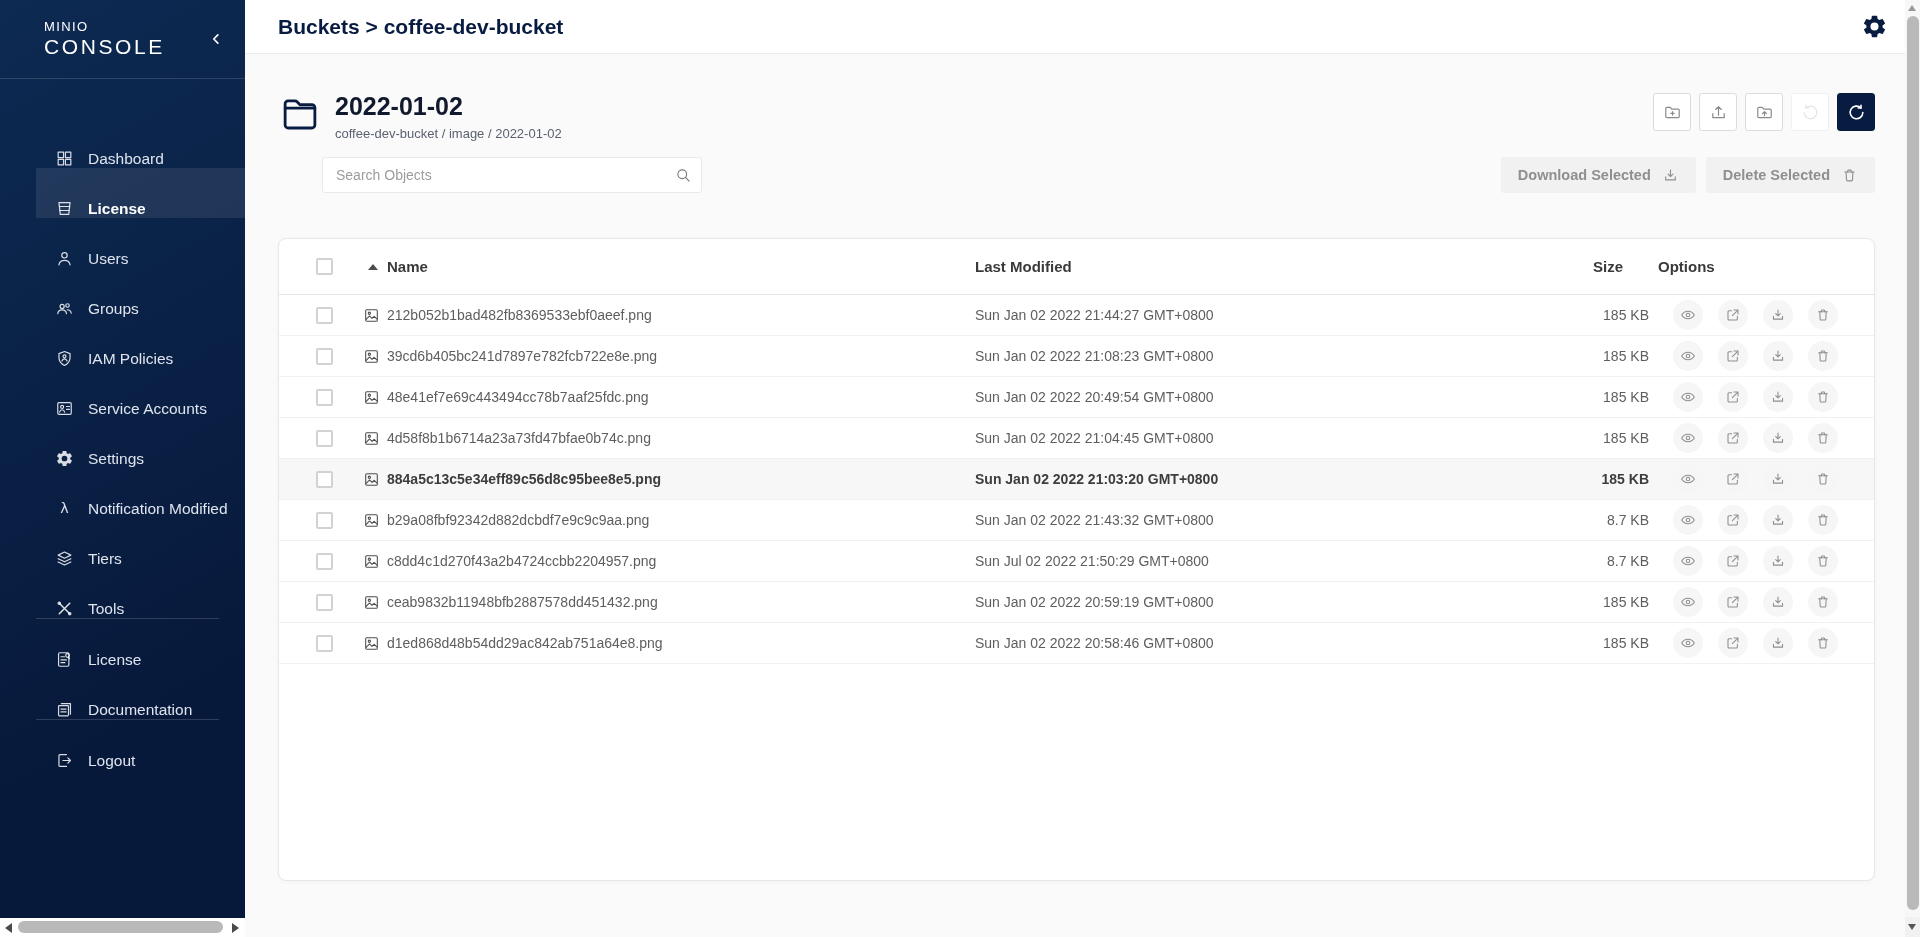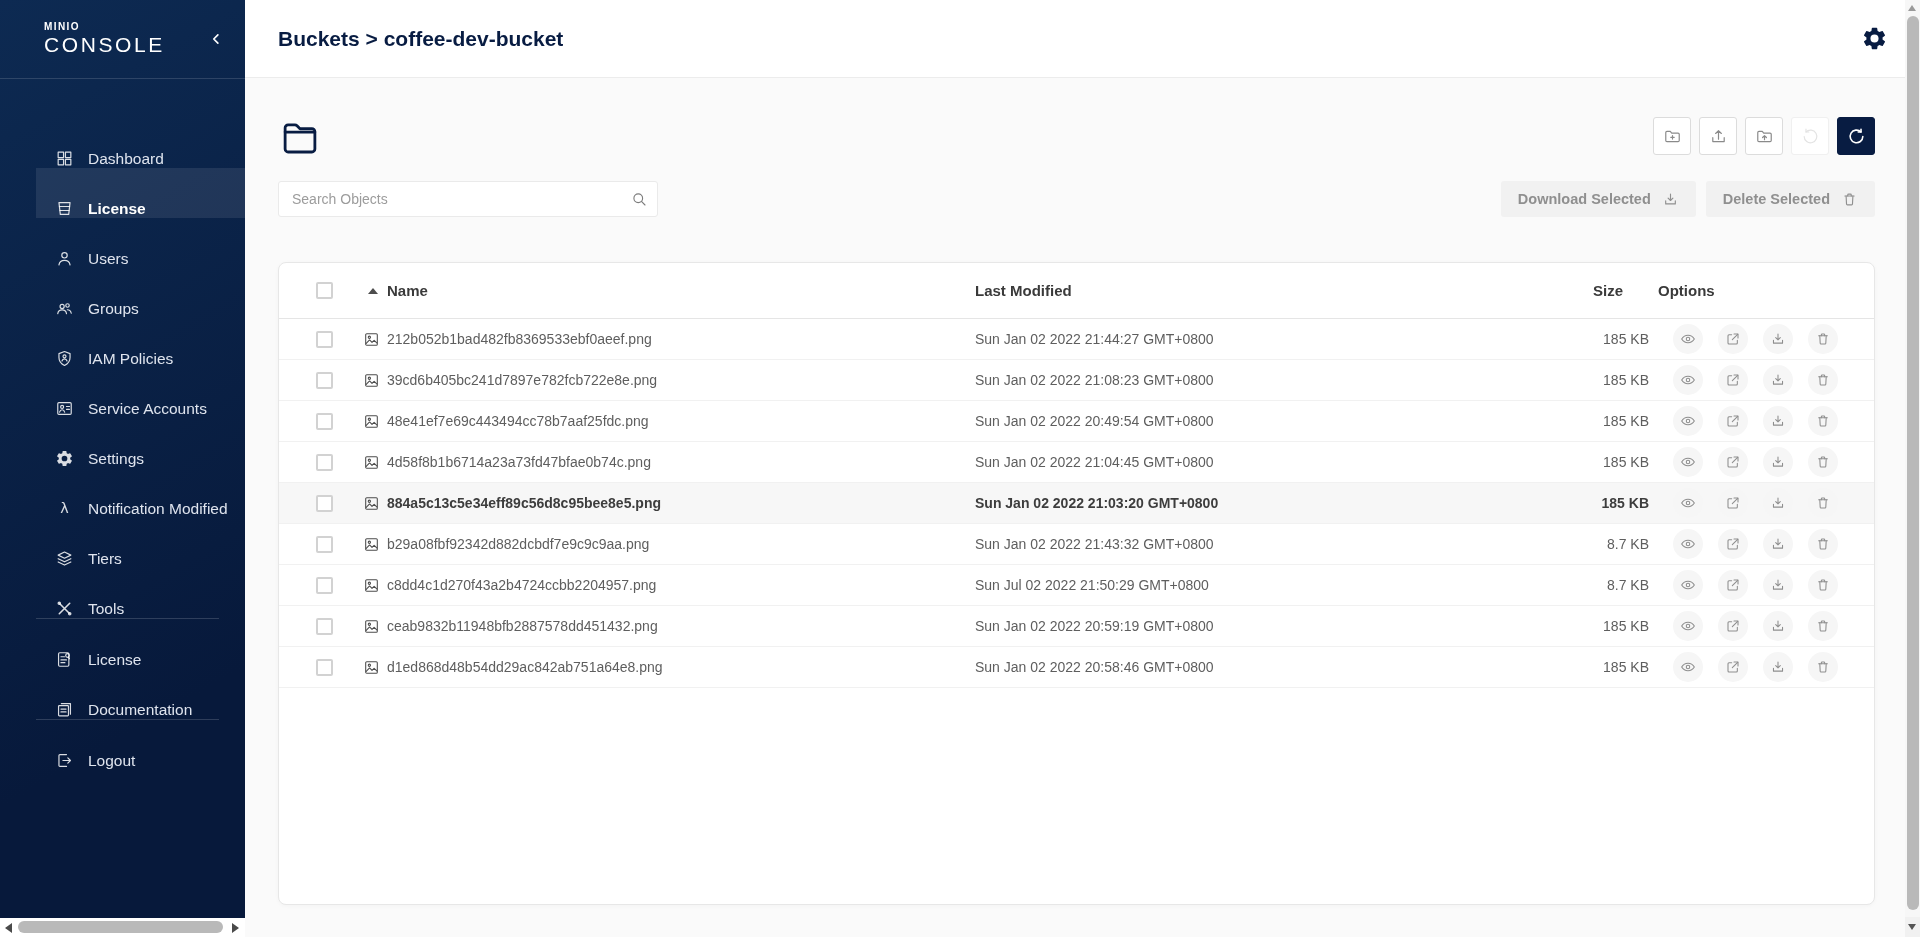--- a/index.html
+++ b/index.html
@@ -5,42 +5,42 @@
   * { margin:0; padding:0; box-sizing:border-box; }
   html,body { width:1920px; height:937px; overflow:hidden; background:#fff;
     font-family:"Liberation Sans", sans-serif; }
   .app { position:relative; width:1920px; height:937px; display:flex; }
 
   
   .sidebar { width:245px; min-width:245px; height:100%; display:flex; flex-direction:column;
     background:linear-gradient(150deg, var(--sidebar-top) 0%, var(--sidebar-bottom) 75%); }
   .logo-row { height:79px; display:flex; align-items:center; justify-content:space-between;
     padding:0 20px 0 44px; border-bottom:1px solid rgba(255,255,255,.14); }
-  .logo-top { color:#fff; font-size:10px; font-weight:700; letter-spacing:1.4px; }
+  .logo-top { color:#fff; font-size:13px; font-weight:400; letter-spacing:1.4px; }
   .logo-main { color:#fff; font-size:21px; font-weight:400; letter-spacing:2.6px; margin-top:1px; }
   .collapse-btn { background:none; border:none; color:#fff; width:18px; height:18px; cursor:pointer; padding:0; }
   .nav { flex:1; padding-top:39px; overflow:hidden; }
   .nav-item { height:50px; margin-left:36px; display:flex; align-items:flex-end; gap:14px;
     padding-left:19px; cursor:pointer; color:rgba(255,255,255,.85); }
   .nav-item.active { background:rgba(255,255,255,.09); }
   .nav-item.active .nav-label { font-weight:700; color:#fff; }
   .nav-icon { width:19px; height:19px; flex:0 0 19px; }
   .nav-label { font-size:15.5px; color:#dfe4ee; white-space:nowrap; }
   .nav-item.active .nav-label { color:#fff; }
   .nav-divider { height:1px; background:rgba(255,255,255,.16); margin:0 26px 0 36px; }
   .sb-hscroll { height:19px; background:#fff; position:relative; }
   .sb-thumb { position:absolute; left:18px; top:3px; width:205px; height:12px;
     background:var(--scrollbar-thumb); border-radius:7px; cursor:pointer; }
   .tri { width:0; height:0; position:absolute; top:5px; cursor:pointer; }
   .tri-left  { left:5px;  border-top:5px solid transparent; border-bottom:5px solid transparent; border-right:7px solid #4a4a4a; }
   .tri-right { right:6px; border-top:5px solid transparent; border-bottom:5px solid transparent; border-left:7px solid #4a4a4a; }
 
   
   .main { flex:1; height:100%; margin-right:15px; display:flex; flex-direction:column; }
-  .topbar { height:78px; background:#fff; display:flex; align-items:center;
+  .topbar { height:54px; background:#fff; display:flex; align-items:center;
     padding:0 10px 0 33px; border-bottom:1px solid #ececec; }
   .breadcrumb { flex:1; font-size:21px; font-weight:700; color:var(--accent); cursor:pointer; }
   .gear-btn { width:42px; height:42px; background:none; border:none; cursor:pointer;
     color:var(--accent); display:flex; align-items:center; justify-content:center; }
   .gear-btn .svg { width:27px; height:27px; }
 
   .content { flex:1; background:var(--content-bg); padding:0 30px 0 33px; }
 
   .page-head { margin-top:38px; height:46px; display:flex; justify-content:space-between; }
   .ph-left { display:flex; gap:13px; }
@@ -50,21 +50,21 @@
   .page-path { font-size:13px; color:#5b6170; margin-top:5px; }
   .obj-toolbar { display:flex; gap:8px; align-items:flex-start; margin-top:1px; }
   .tb-btn { width:38px; height:38px; background:#fff; border:1px solid #dcdcdc; border-radius:3px;
     color:#8a8a8a; display:flex; align-items:center; justify-content:center; cursor:pointer; }
   .tb-btn .svg { width:19px; height:19px; stroke-width:1.5; }
   .tb-btn.disabled { border-color:#f0f0f0; color:#e3e3e3; cursor:default; }
   .tb-btn.primary { background:var(--accent); border-color:var(--accent); color:#fff; }
   .tb-btn.primary .svg { stroke-width:2; }
 
   .search-row { margin-top:19px; height:36px; display:flex; justify-content:space-between; align-items:center; }
-  .search-wrap { position:relative; width:380px; height:36px; }
+  .search-wrap { position:relative; width:380px; height:36px;margin-left:44px; }
   .search-input { width:100%; height:100%; border:1px solid #eaeaea; border-radius:3px;
     padding:0 38px 0 13px; font-size:14px; color:#444; background:#fff; outline:none;
     font-family:"Liberation Sans", sans-serif; }
   .search-input::placeholder { color:#9c9c9c; }
   .search-ico { position:absolute; right:10px; top:9px; width:18px; height:18px; color:#7c7c7c; }
   .sel-actions { display:flex; gap:10px; }
   .sel-btn { height:36px; padding:0 17px; background:#f1f1f1; border:none; border-radius:3px;
     display:flex; align-items:center; gap:11px; font-size:14.5px; font-weight:700; color:#8f8f8f;
     cursor:default; font-family:"Liberation Sans", sans-serif; }
   .sel-btn .icon { width:17px; height:17px; display:block; }
@@ -277,20 +277,24 @@
     <section class="content">
 
       <div class="page-head">
         <div class="ph-left">
           <span class="folder-big icon">
               <svg class="svg" viewBox="0 0 24 24" fill="none" stroke="currentColor" stroke-width="1.5" stroke-linecap="round" stroke-linejoin="round">
                 <path d="M3.5 18.3V6.2A1.7 1.7 0 0 1 5.2 4.5h3.9a1.7 1.7 0 0 1 1.2.5l1.7 1.7h6.8A1.7 1.7 0 0 1 20.5 8.4v9.9a1.7 1.7 0 0 1-1.7 1.7H5.2a1.7 1.7 0 0 1-1.7-1.7z"></path>
                 <path d="M3.5 8.6h17"></path>
               </svg>
             </span>
+          <div>
+            <div class="page-title">2022-01-02</div>
+            <div class="page-path">coffee-dev-bucket / image / 2022-01-02</div>
+          </div>
         </div>
         <div class="obj-toolbar">
             <button class="tb-btn">
               <span class="icon" style="width:19px;height:19px;">
                 <svg class="svg" viewBox="0 0 24 24" fill="none" stroke="currentColor" stroke-width="1.5" stroke-linecap="round" stroke-linejoin="round">
                   <path d="M3.5 17V7A1.5 1.5 0 0 1 5 5.5h4.2L11 7.8h8A1.5 1.5 0 0 1 20.5 9.3V17A1.5 1.5 0 0 1 19 18.5H5A1.5 1.5 0 0 1 3.5 17z"></path>
                   <path d="M12 10.8v4.4M9.8 13h4.4"></path>
                 </svg>
               </span>
             </button>

